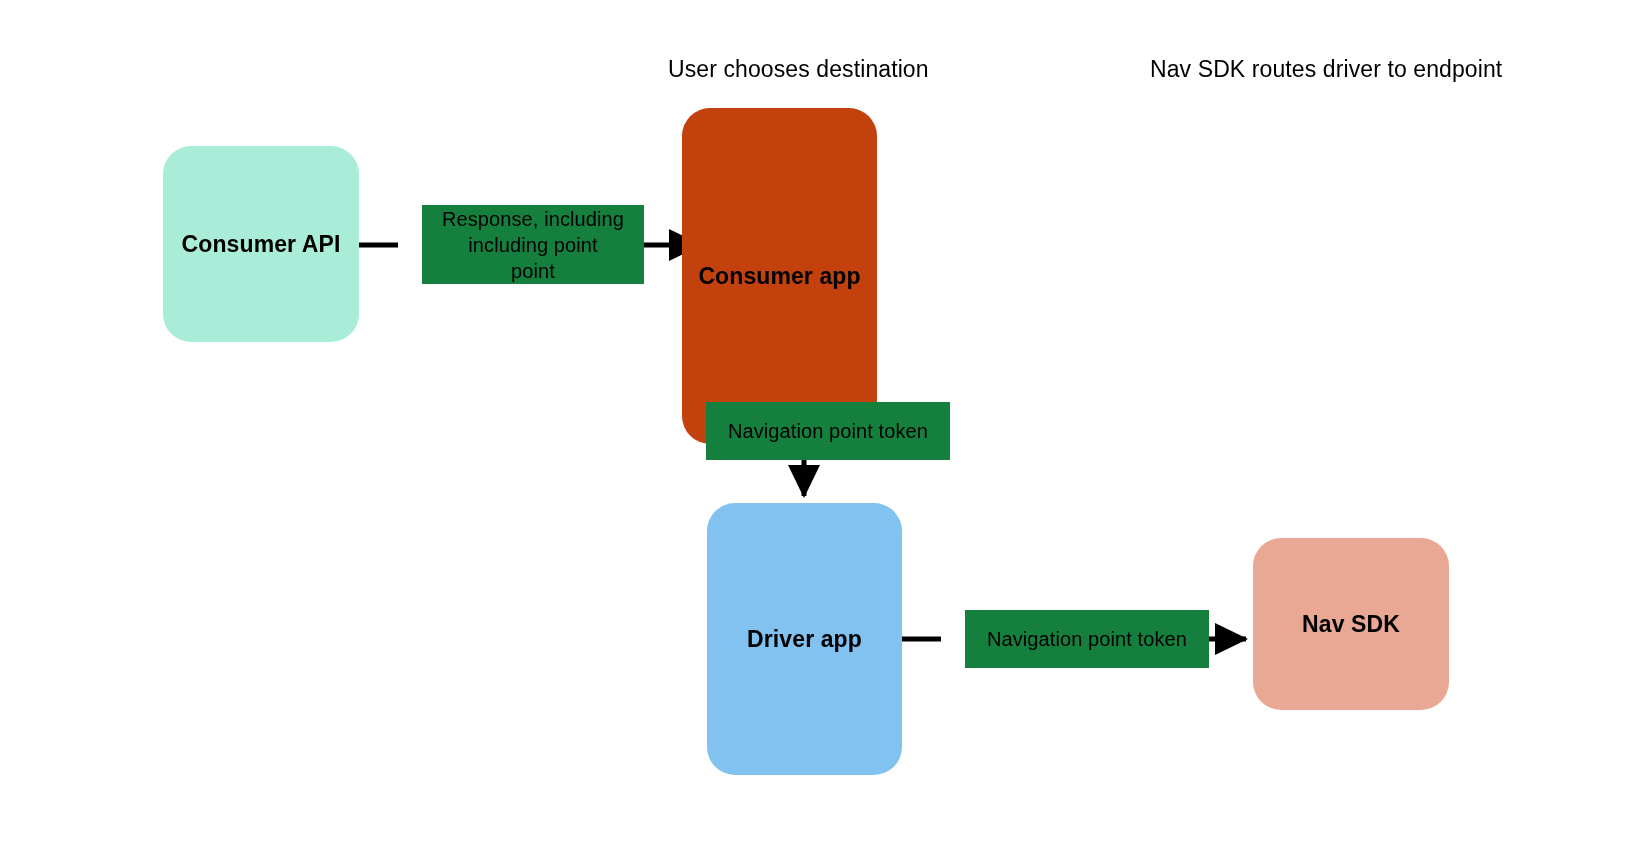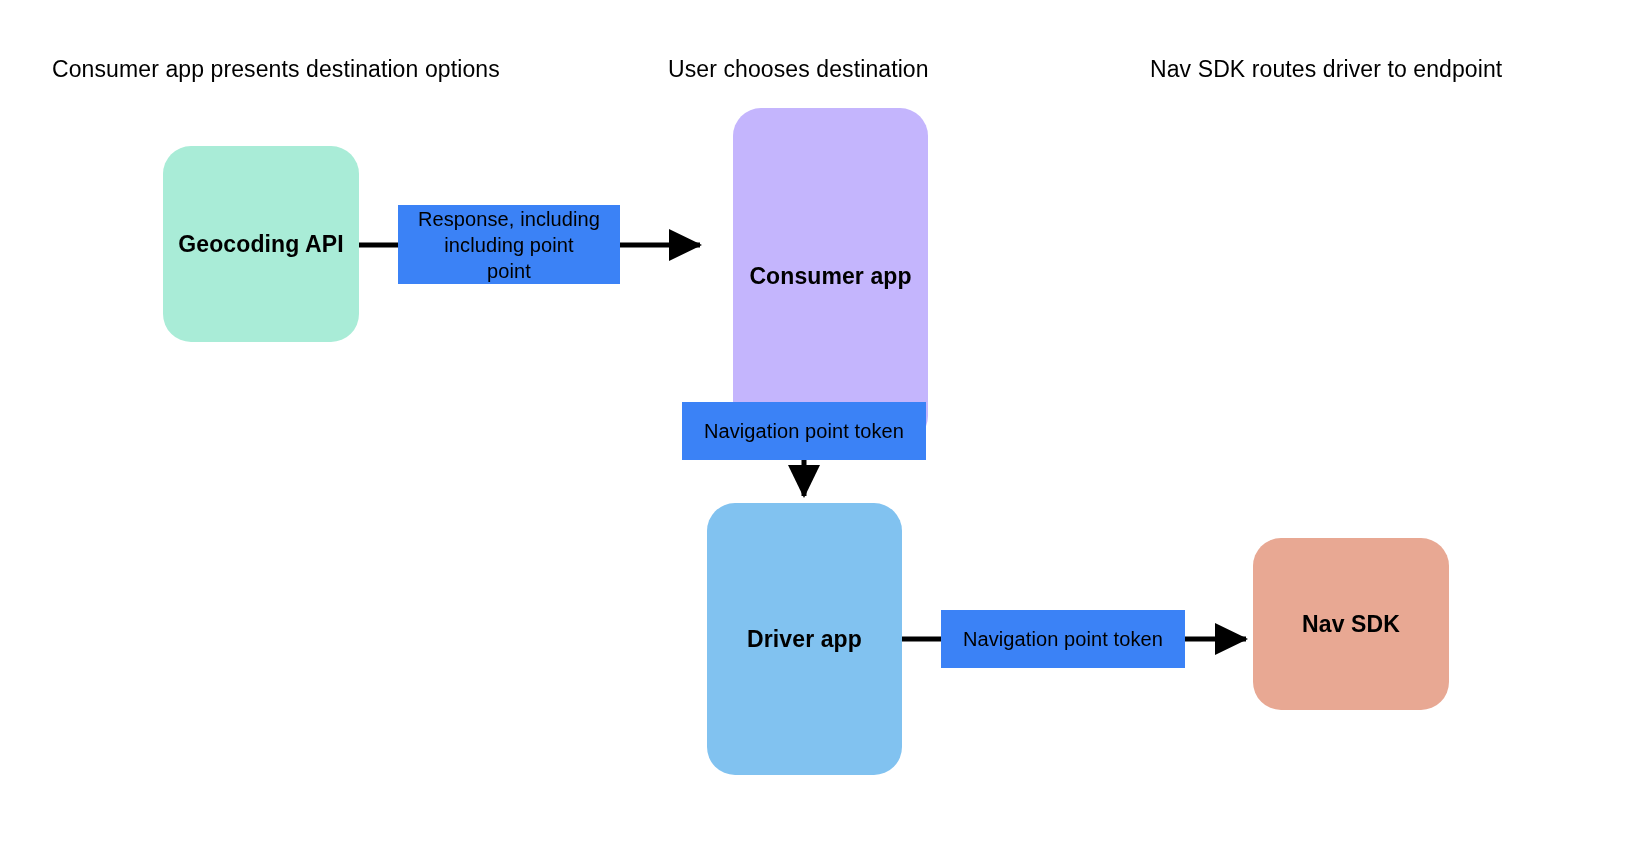--- a/index.html
+++ b/index.html
@@ -51,23 +51,23 @@
     letter-spacing: 0.1px;
     white-space: nowrap;
   }
 
   #node-geocoding {
     left: 163px;  top: 146px;
     width: 196px; height: 196px;
     background: #a9ecd7;
   }
   #node-consumer {
-    left: 733px;  top: 108px;
+    left: 682px;  top: 108px;
     width: 195px; height: 336px;
-    background: #c4b5fd;
+    background: #c2410c;
   }
   #node-driver {
     left: 707px;  top: 503px;
     width: 195px; height: 272px;
     background: #81c2f0;
     justify-content: center;
   }
   #node-navsdk {
     left: 1253px; top: 538px;
     width: 196px; height: 172px;
@@ -79,26 +79,27 @@
     position: absolute;
     left: 0; top: 0;
     width: 1646px;
     height: 868px;
     pointer-events: none;
   }
 
   
   .edge-label {
     position: absolute;
-    background: #3b82f6;
+    background: #15803d;
     display: flex;
     align-items: center;
     justify-content: center;
     box-sizing: border-box;
     text-align: center;
+    margin-left: 24px;
   }
   .edge-label span {
     font-size: 20px;
     line-height: 26px;
     color: #000000;
     font-weight: 400;
     letter-spacing: 0.1px;
   }
 
   #label-response {
@@ -113,21 +114,20 @@
   #label-token-horizontal {
     left: 941px; top: 610px;
     width: 244px; height: 58px;
   }
 </style>
 </head>
 <body>
 
 <div id="canvas">
 
-  <div id="hdr-left" class="col-header">Consumer app presents destination options</div>
 
   <div id="hdr-right" class="col-header">Nav SDK routes driver to endpoint</div>
 
   <div id="hdr-center" class="col-header">User chooses destination</div>
 
   <svg id="arrows" viewBox="0 0 1646 868" width="1646" height="868" xmlns="http://www.w3.org/2000/svg">
     <defs>
       <marker id="arrowhead-right" markerWidth="7" markerHeight="7" refX="6.2" refY="3.5" orient="auto" markerUnits="strokeWidth">
         <path d="M0,0.3 L6.6,3.5 L0,6.7 z" fill="#000000"></path>
       </marker>
@@ -146,21 +146,21 @@
       <line x1="804" y1="459" x2="804" y2="496" stroke="#000000" stroke-width="5" marker-end="url(#arrowhead-down)"></line>
     </g>
 
     <g>
       <line x1="902" y1="639" x2="941" y2="639" stroke="#000000" stroke-width="5"></line>
       <line x1="1185" y1="639" x2="1246" y2="639" stroke="#000000" stroke-width="5" marker-end="url(#arrowhead-right)"></line>
     </g>
   </svg>
 
   <div id="node-geocoding" class="node">
-    <span class="node-label">Geocoding API</span>
+    <span class="node-label">Consumer API</span>
   </div>
 
   <div id="node-consumer" class="node">
     <span class="node-label">Consumer app</span>
   </div>
 
   <div id="node-driver" class="node">
     <span class="node-label">Driver app</span>
   </div>
 

